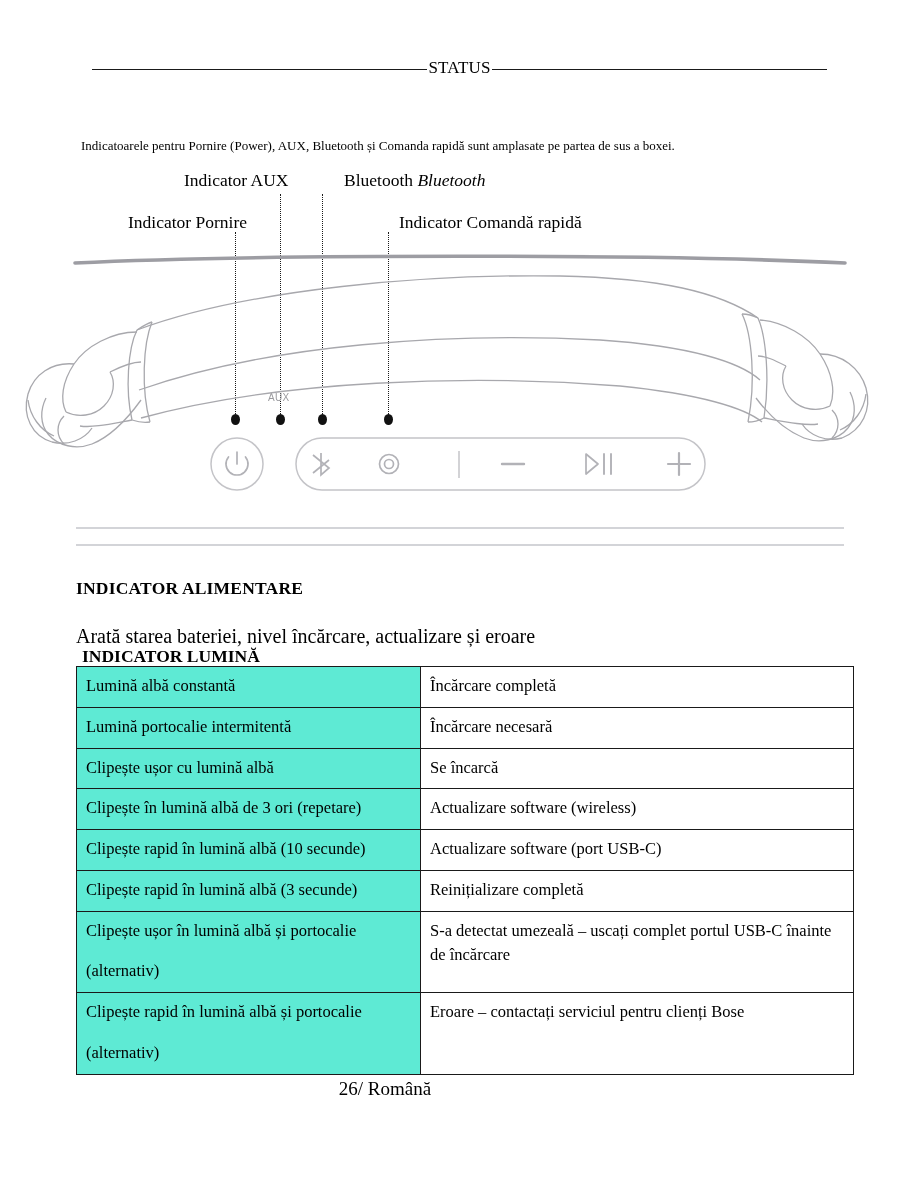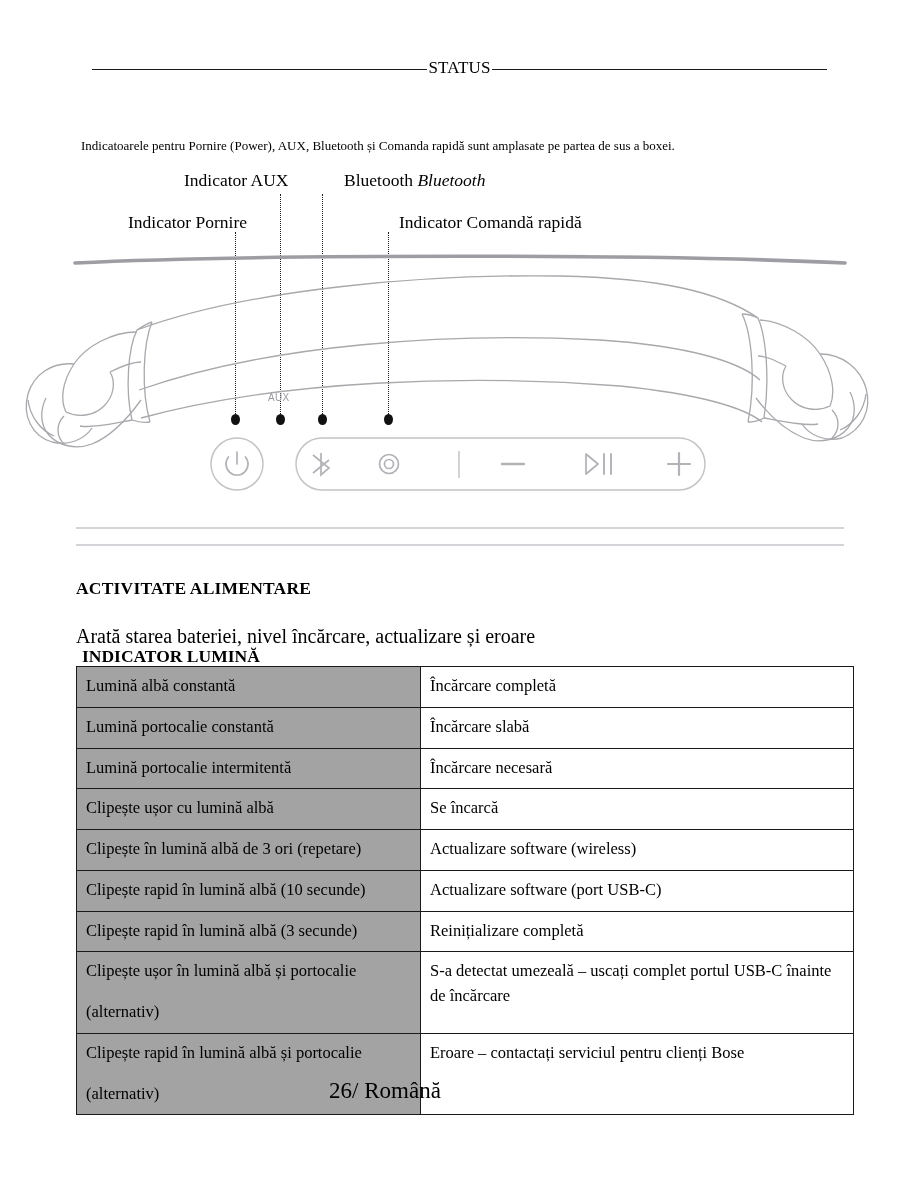--- a/index.html
+++ b/index.html
@@ -159,38 +159,38 @@
     font-size: 16.5px;
   }
   table.status-table td {
     border: 1.3px solid #1a1a1a;
     padding: 7px 9px 8px 9px;
     vertical-align: top;
     line-height: 1.5;
   }
   table.status-table td.c-activity {
     width: 325px;
-    background: #a3a3a3;
+    background: #5eead4;
   }
   table.status-table td.c-state {
     background: #ffffff;
   }
   table.status-table td .line2 {
     display: block;
     margin-top: 16px;
   }
 
   
   .footer {
     position: absolute;
     left: 0;
     top: 1078px;
     width: 770px;
     text-align: center;
-    font-size: 23px;
+    font-size: 19px;
   }
 </style>
 </head>
 <body>
 
 <div class="page-header">
   <span class="rule-seg"></span>
   <span class="header-title">STATUS</span>
   <span class="rule-seg"></span>
 </div>
@@ -291,39 +291,35 @@
     <g stroke="#b2b2b7" stroke-width="2.2" stroke-linecap="round">
       <line x1="668" y1="224" x2="690" y2="224"></line>
       <line x1="679" y1="213" x2="679" y2="235"></line>
     </g>
   </svg>
 </div>
 
 <div class="thin-rule" id="rule-a"></div>
 <div class="thin-rule" id="rule-b"></div>
 
-<h2 class="section-heading">ACTIVITATE ALIMENTARE</h2>
+<h2 class="section-heading">INDICATOR ALIMENTARE</h2>
 <p class="section-sub">Arată starea bateriei, nivel încărcare, actualizare și eroare</p>
 
 <div class="col-heads">
   <span class="ch1">INDICATOR LUMINĂ</span>
   <span class="ch2">STARE SISTEM</span>
 </div>
 
 <table class="status-table">
   <tbody>
     <tr>
       <td class="c-activity"><span>Lumină albă constantă</span></td>
       <td class="c-state"><span>Încărcare completă</span></td>
     </tr>
     <tr>
-      <td class="c-activity"><span>Lumină portocalie constantă</span></td>
-      <td class="c-state"><span>Încărcare slabă</span></td>
-    </tr>
-    <tr>
       <td class="c-activity"><span>Lumină portocalie intermitentă</span></td>
       <td class="c-state"><span>Încărcare necesară</span></td>
     </tr>
     <tr>
       <td class="c-activity"><span>Clipește ușor cu lumină albă</span></td>
       <td class="c-state"><span>Se încarcă</span></td>
     </tr>
     <tr>
       <td class="c-activity"><span>Clipește în lumină albă de 3 ori (repetare)</span></td>
       <td class="c-state"><span>Actualizare software (wireless)</span></td>

